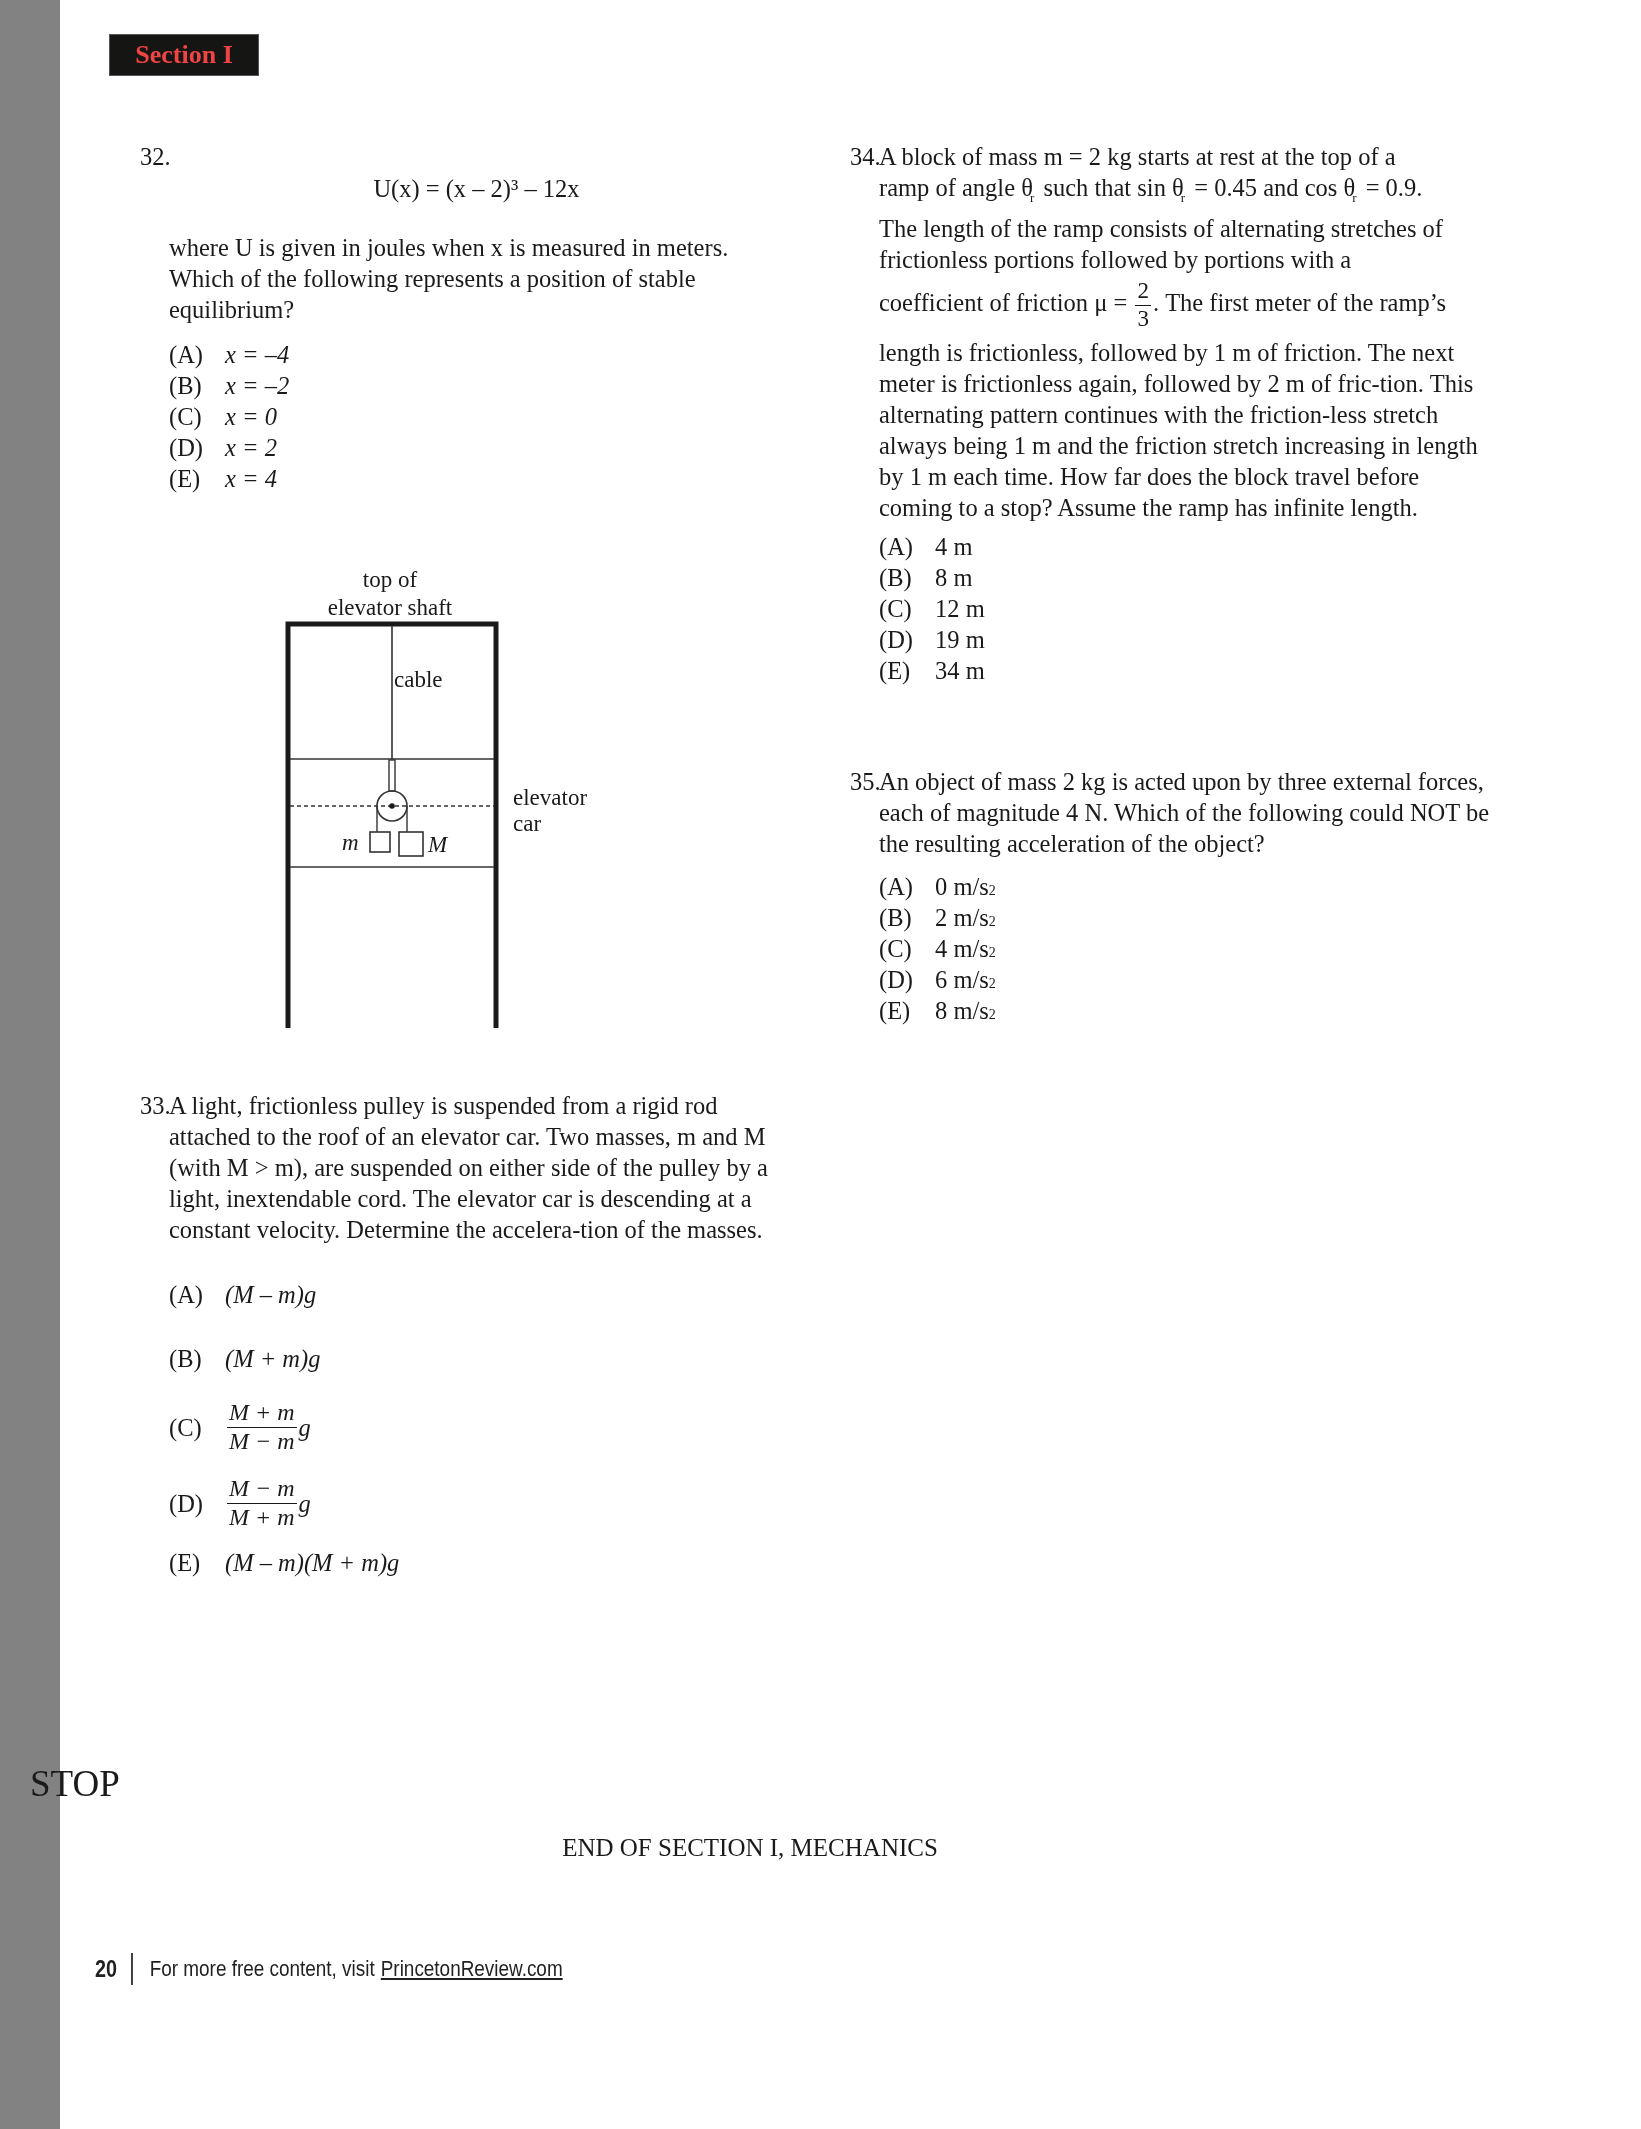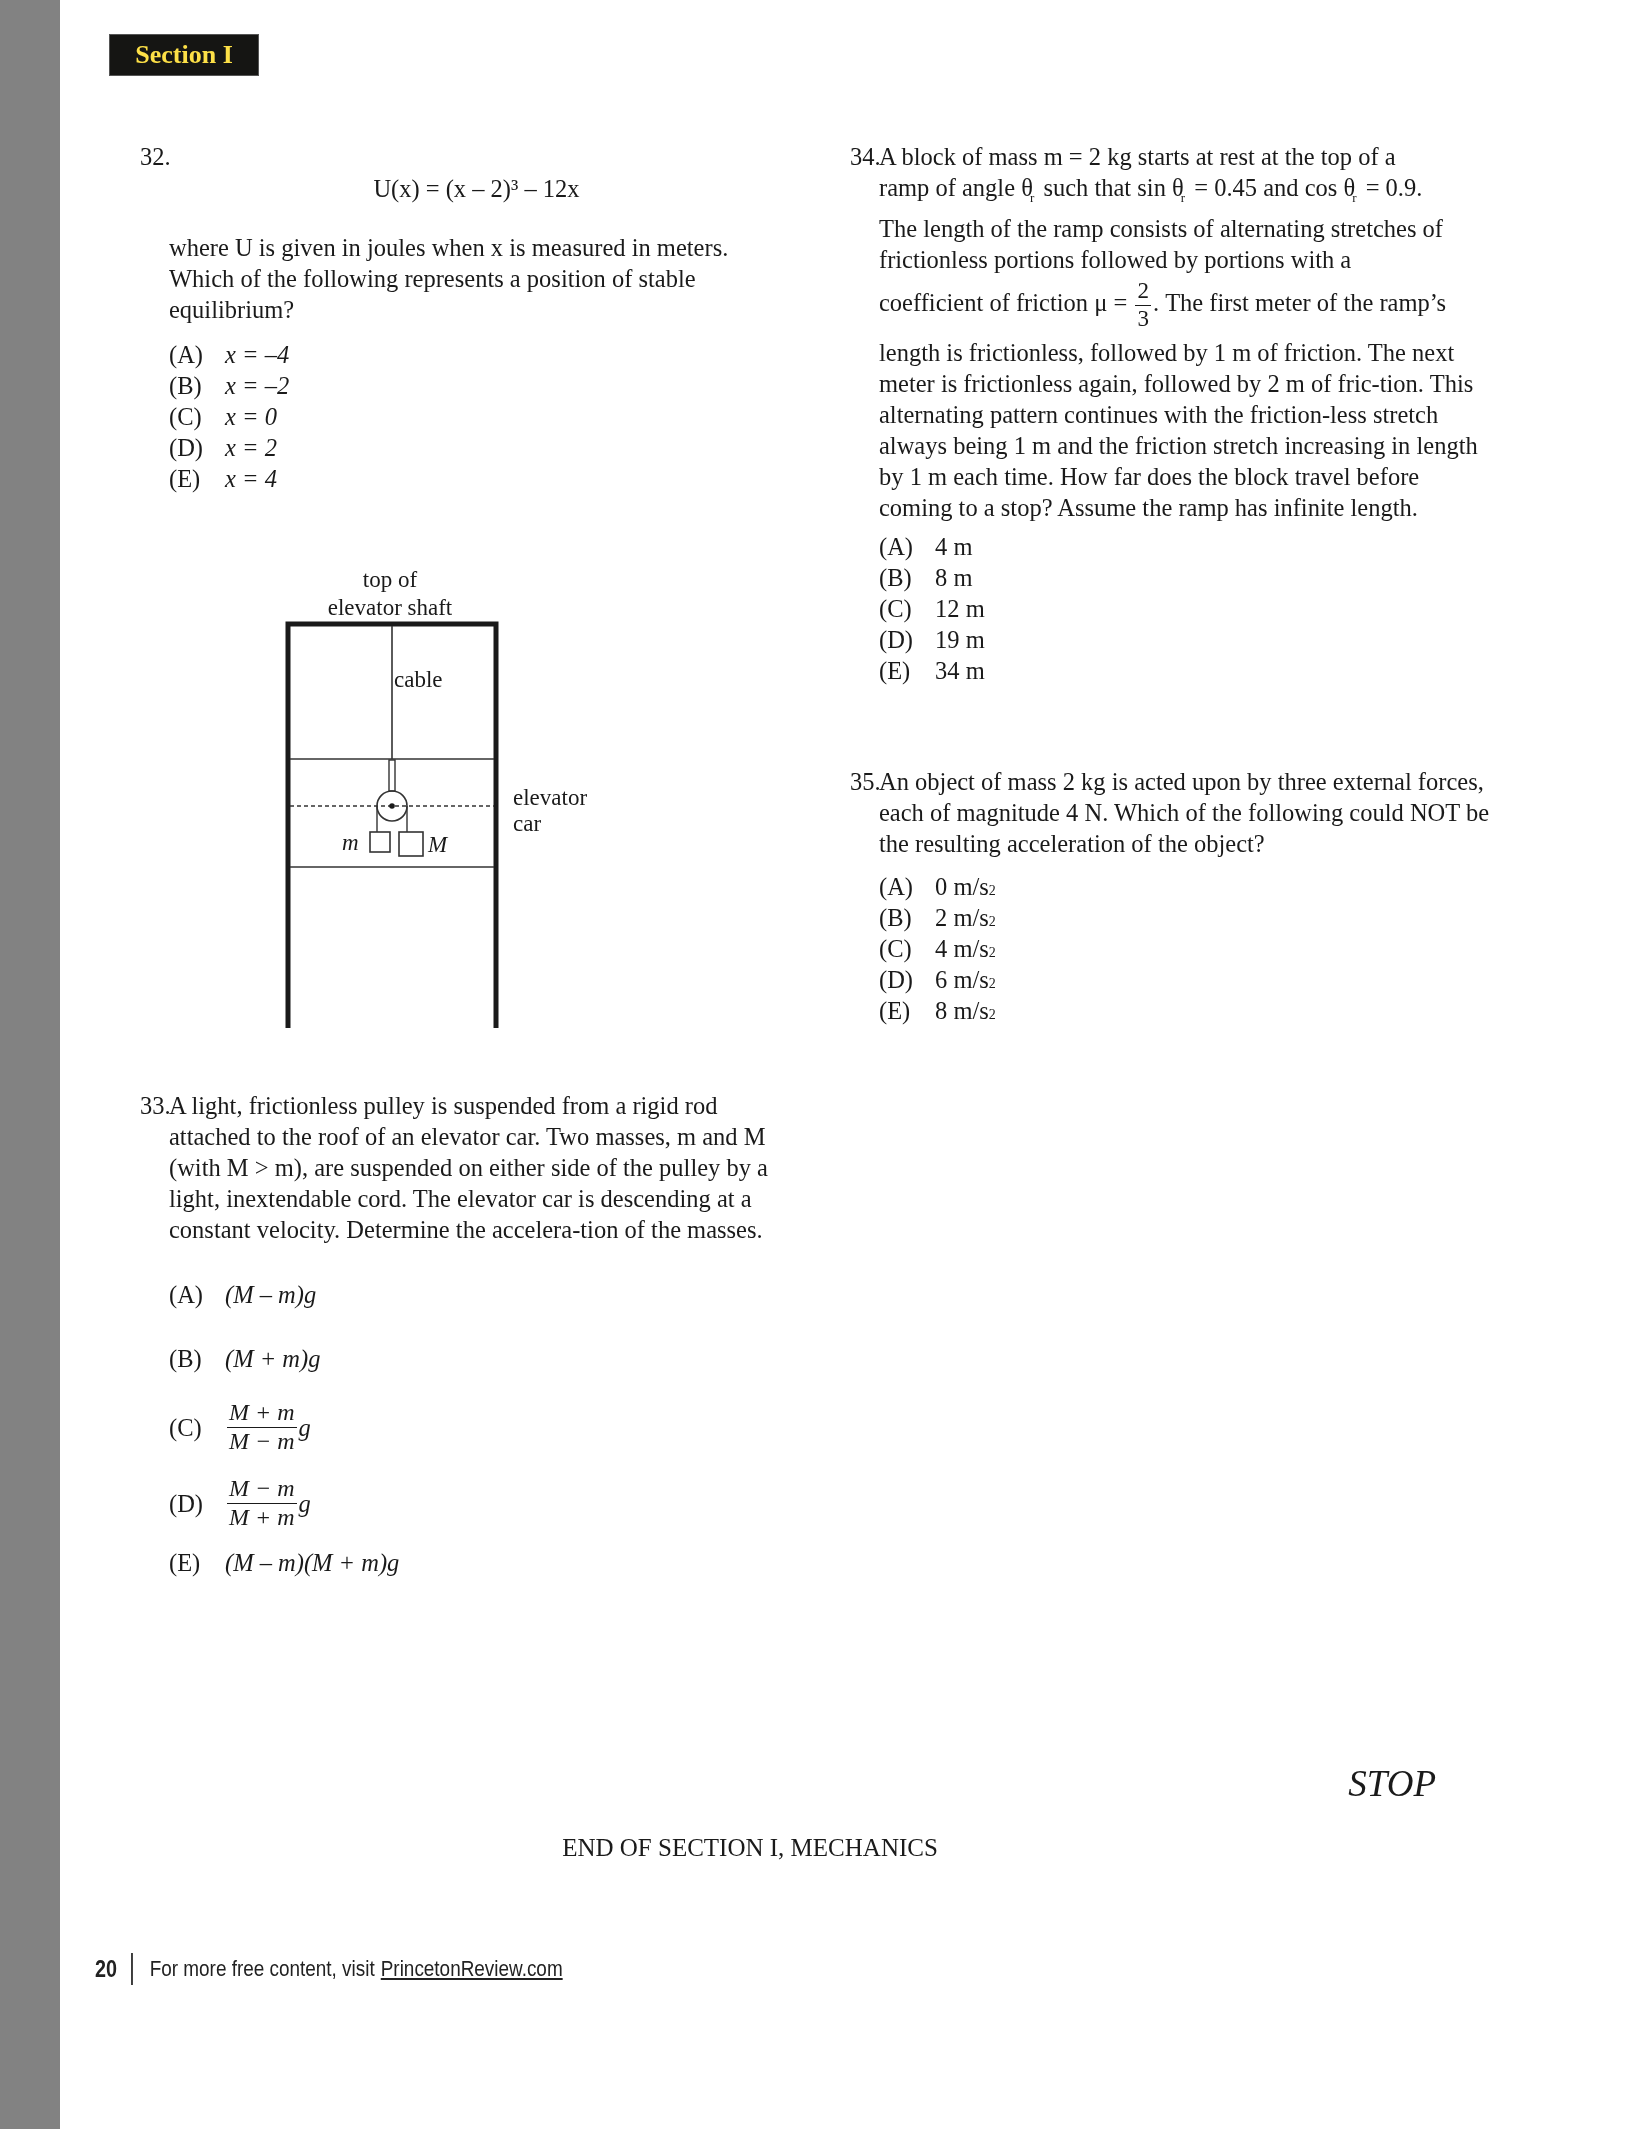--- a/index.html
+++ b/index.html
@@ -7,21 +7,21 @@
     width: 1641px; height: 2129px; position: relative; overflow: hidden;
     background: #ffffff; color: #1a1a1a;
     font-family: "Liberation Serif", "DejaVu Serif", serif;
   }
   .gutter {
     position: absolute; left: 0; top: 0; width: 60px; height: 2129px;
     background: #828282;
   }
   .section-badge {
     position: absolute; left: 109px; top: 34px; width: 150px; height: 42px;
-    background: #151513; color: #fde047;
+    background: #151513; color: #ef4444;
     font-family: "Liberation Serif", serif; font-weight: bold; font-size: 26px;
     display: flex; align-items: center; justify-content: center;
     border: 1px solid #555;
     box-sizing: border-box;
   }
   .q {
     position: absolute; font-size: 24.5px; line-height: 31px;
   }
   .q .num { position: absolute; left: 16px; top: 0; }
   .q .body { margin-left: 45px; }
@@ -39,22 +39,22 @@
   .frac .n { padding: 0 2px 2px; border-bottom: 1.5px solid #1a1a1a; }
   .frac .d { padding-top: 1px; }
   .sub { font-size: 13px; vertical-align: -6px; margin-left: -3px; margin-right: 3px; }
   .sup { font-size: 14px; vertical-align: 9px; }
   .diagram { position: absolute; left: 280px; top: 560px; width: 340px; height: 470px; }
   .diagram text { font-family: "Liberation Serif", serif; font-size: 23px; fill: #1a1a1a; }
   .frac-choice { display: flex; align-items: center; height: 76px; }
   .frac-choice .lbl { width: 56px; flex: none; }
   .frac-choice .frac { font-size: 24px; }
   .stop {
-    position: absolute; left: 0; width: 1436px; top: 1762px; text-align: right;
-    font-size: 37px; padding-left: 30px; box-sizing: border-box; font-style: italic;
+    position: absolute; left: 0; width: 1436px; top: 1762px; text-align: left;
+    font-size: 37px; padding-left: 30px; box-sizing: border-box;
   }
   .end {
     position: absolute; left: 0; width: 1473px; top: 1834px; text-align: center;
     font-size: 25px; padding-left: 27px; box-sizing: border-box;
   }
   .footer {
     position: absolute; left: 95px; top: 1952px; height: 34px;
     display: flex; align-items: center;
     font-family: "Liberation Sans", "DejaVu Sans", sans-serif;
     font-size: 22px; color: #222;

